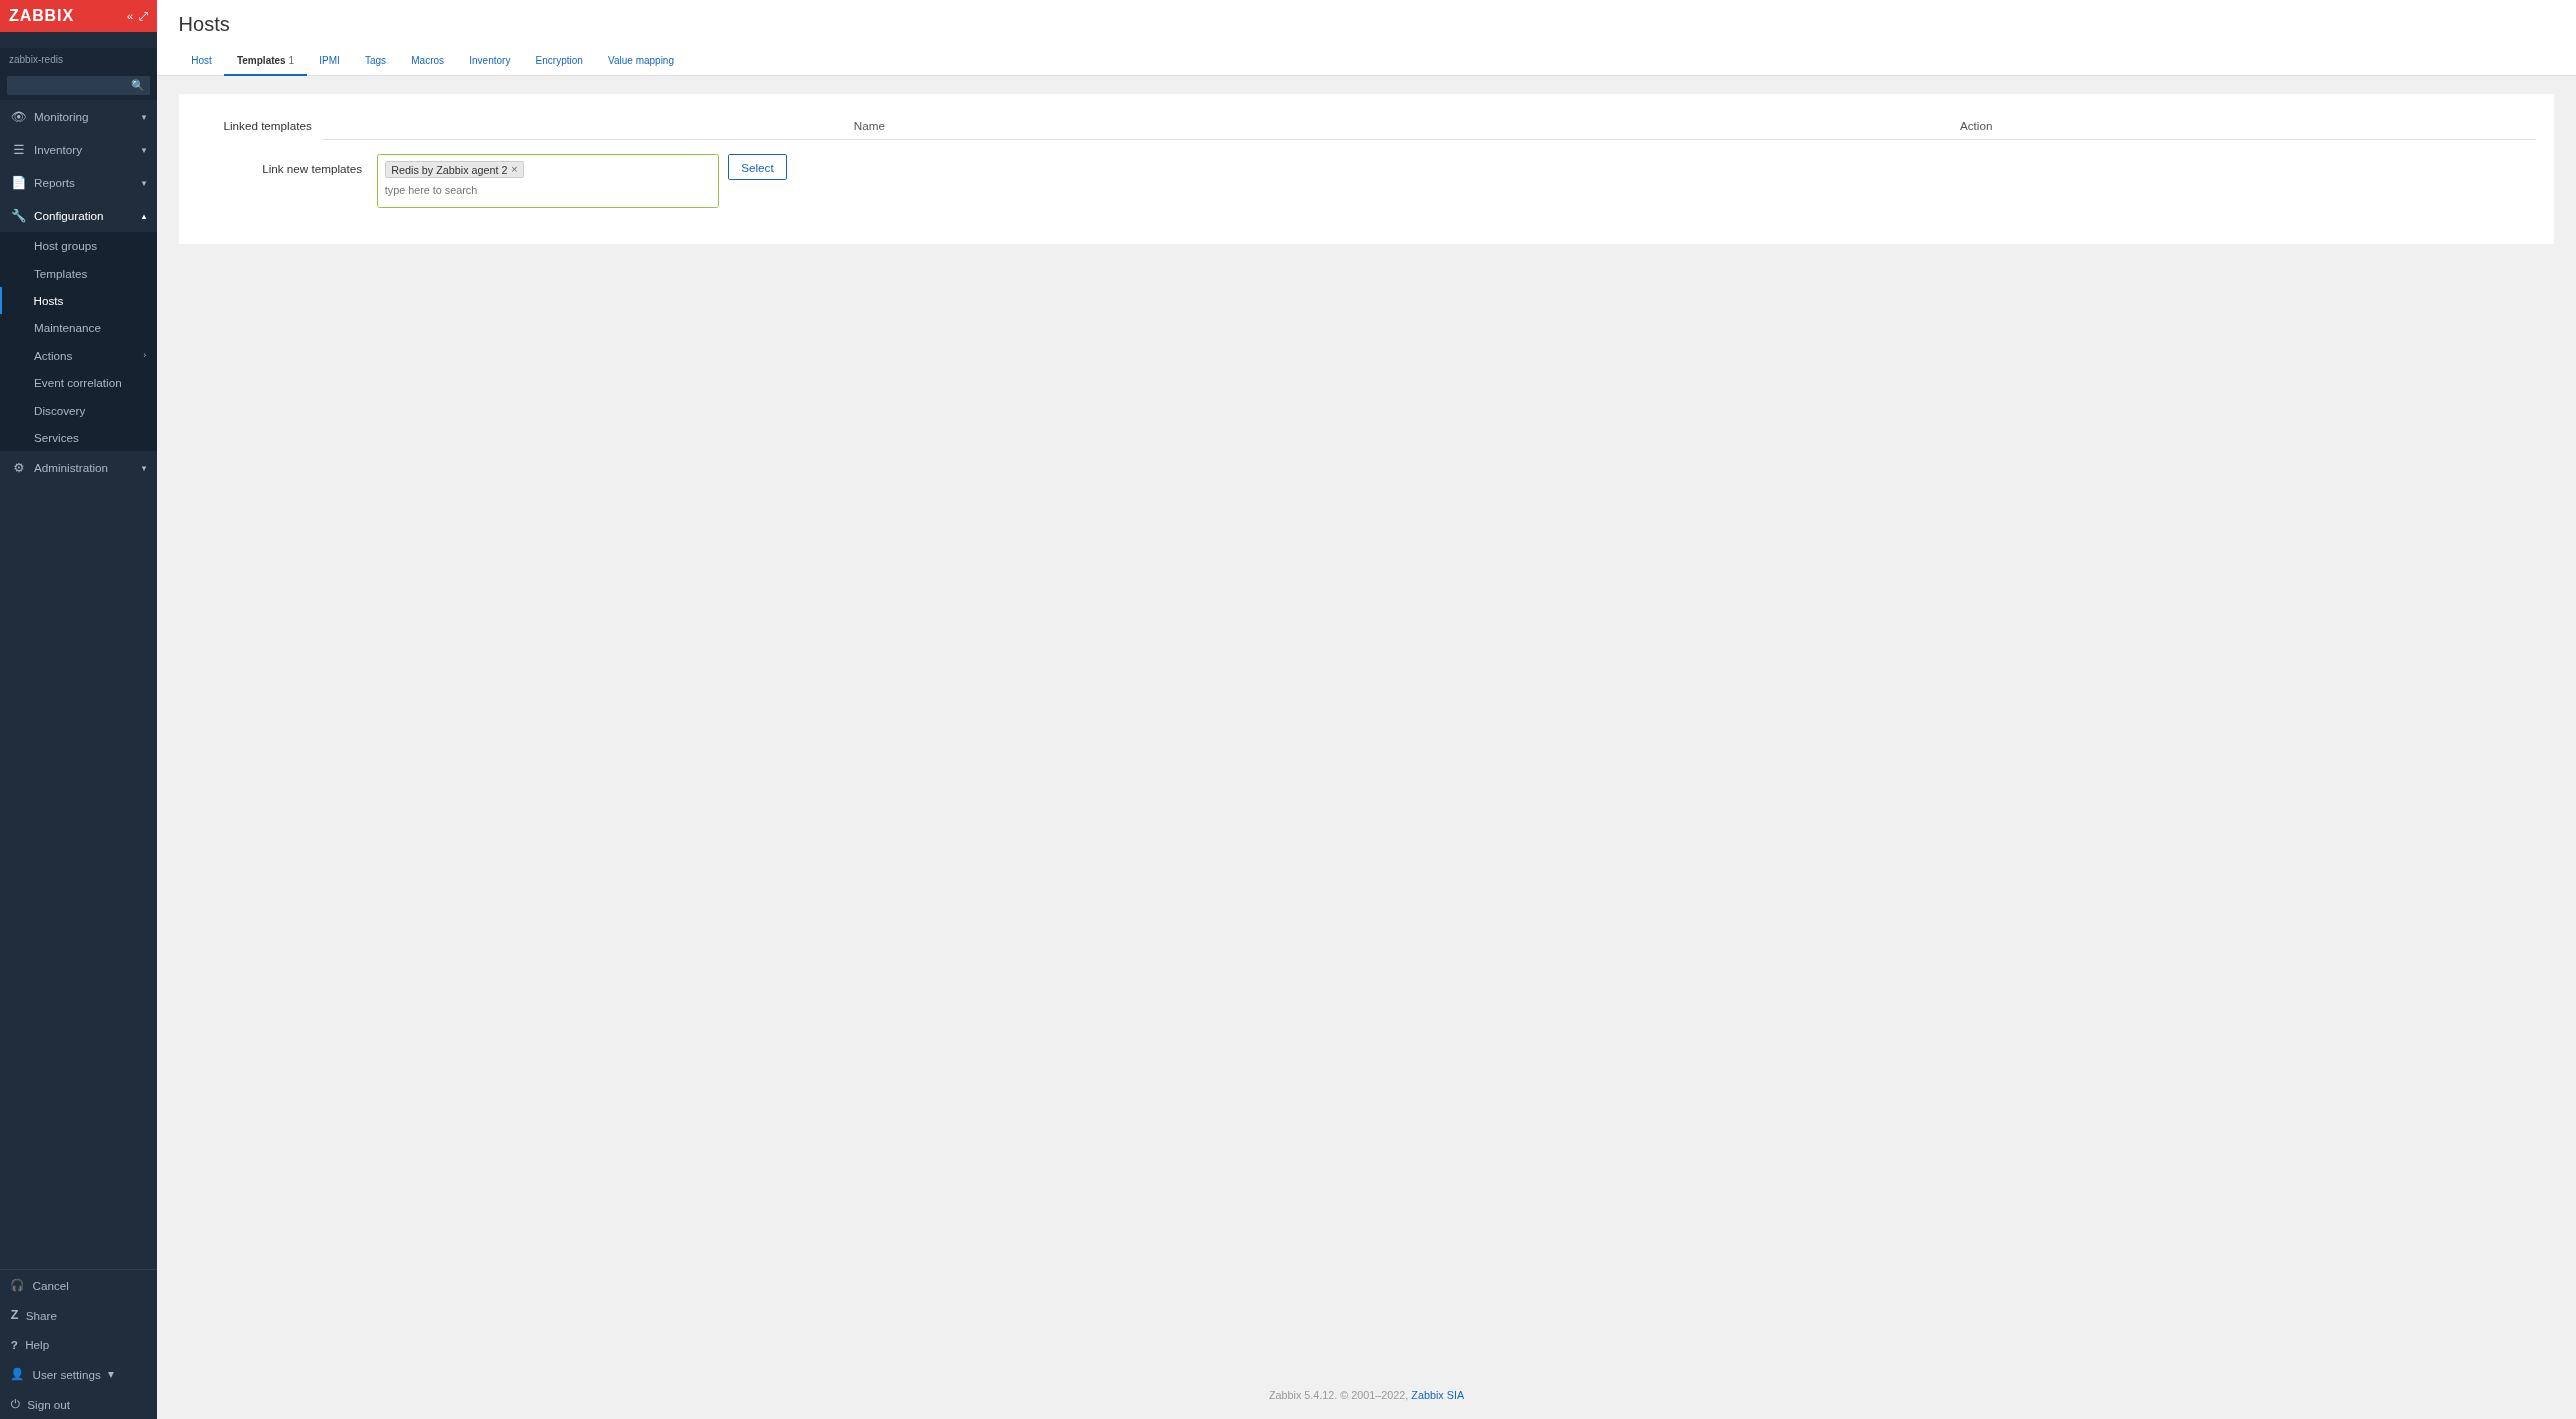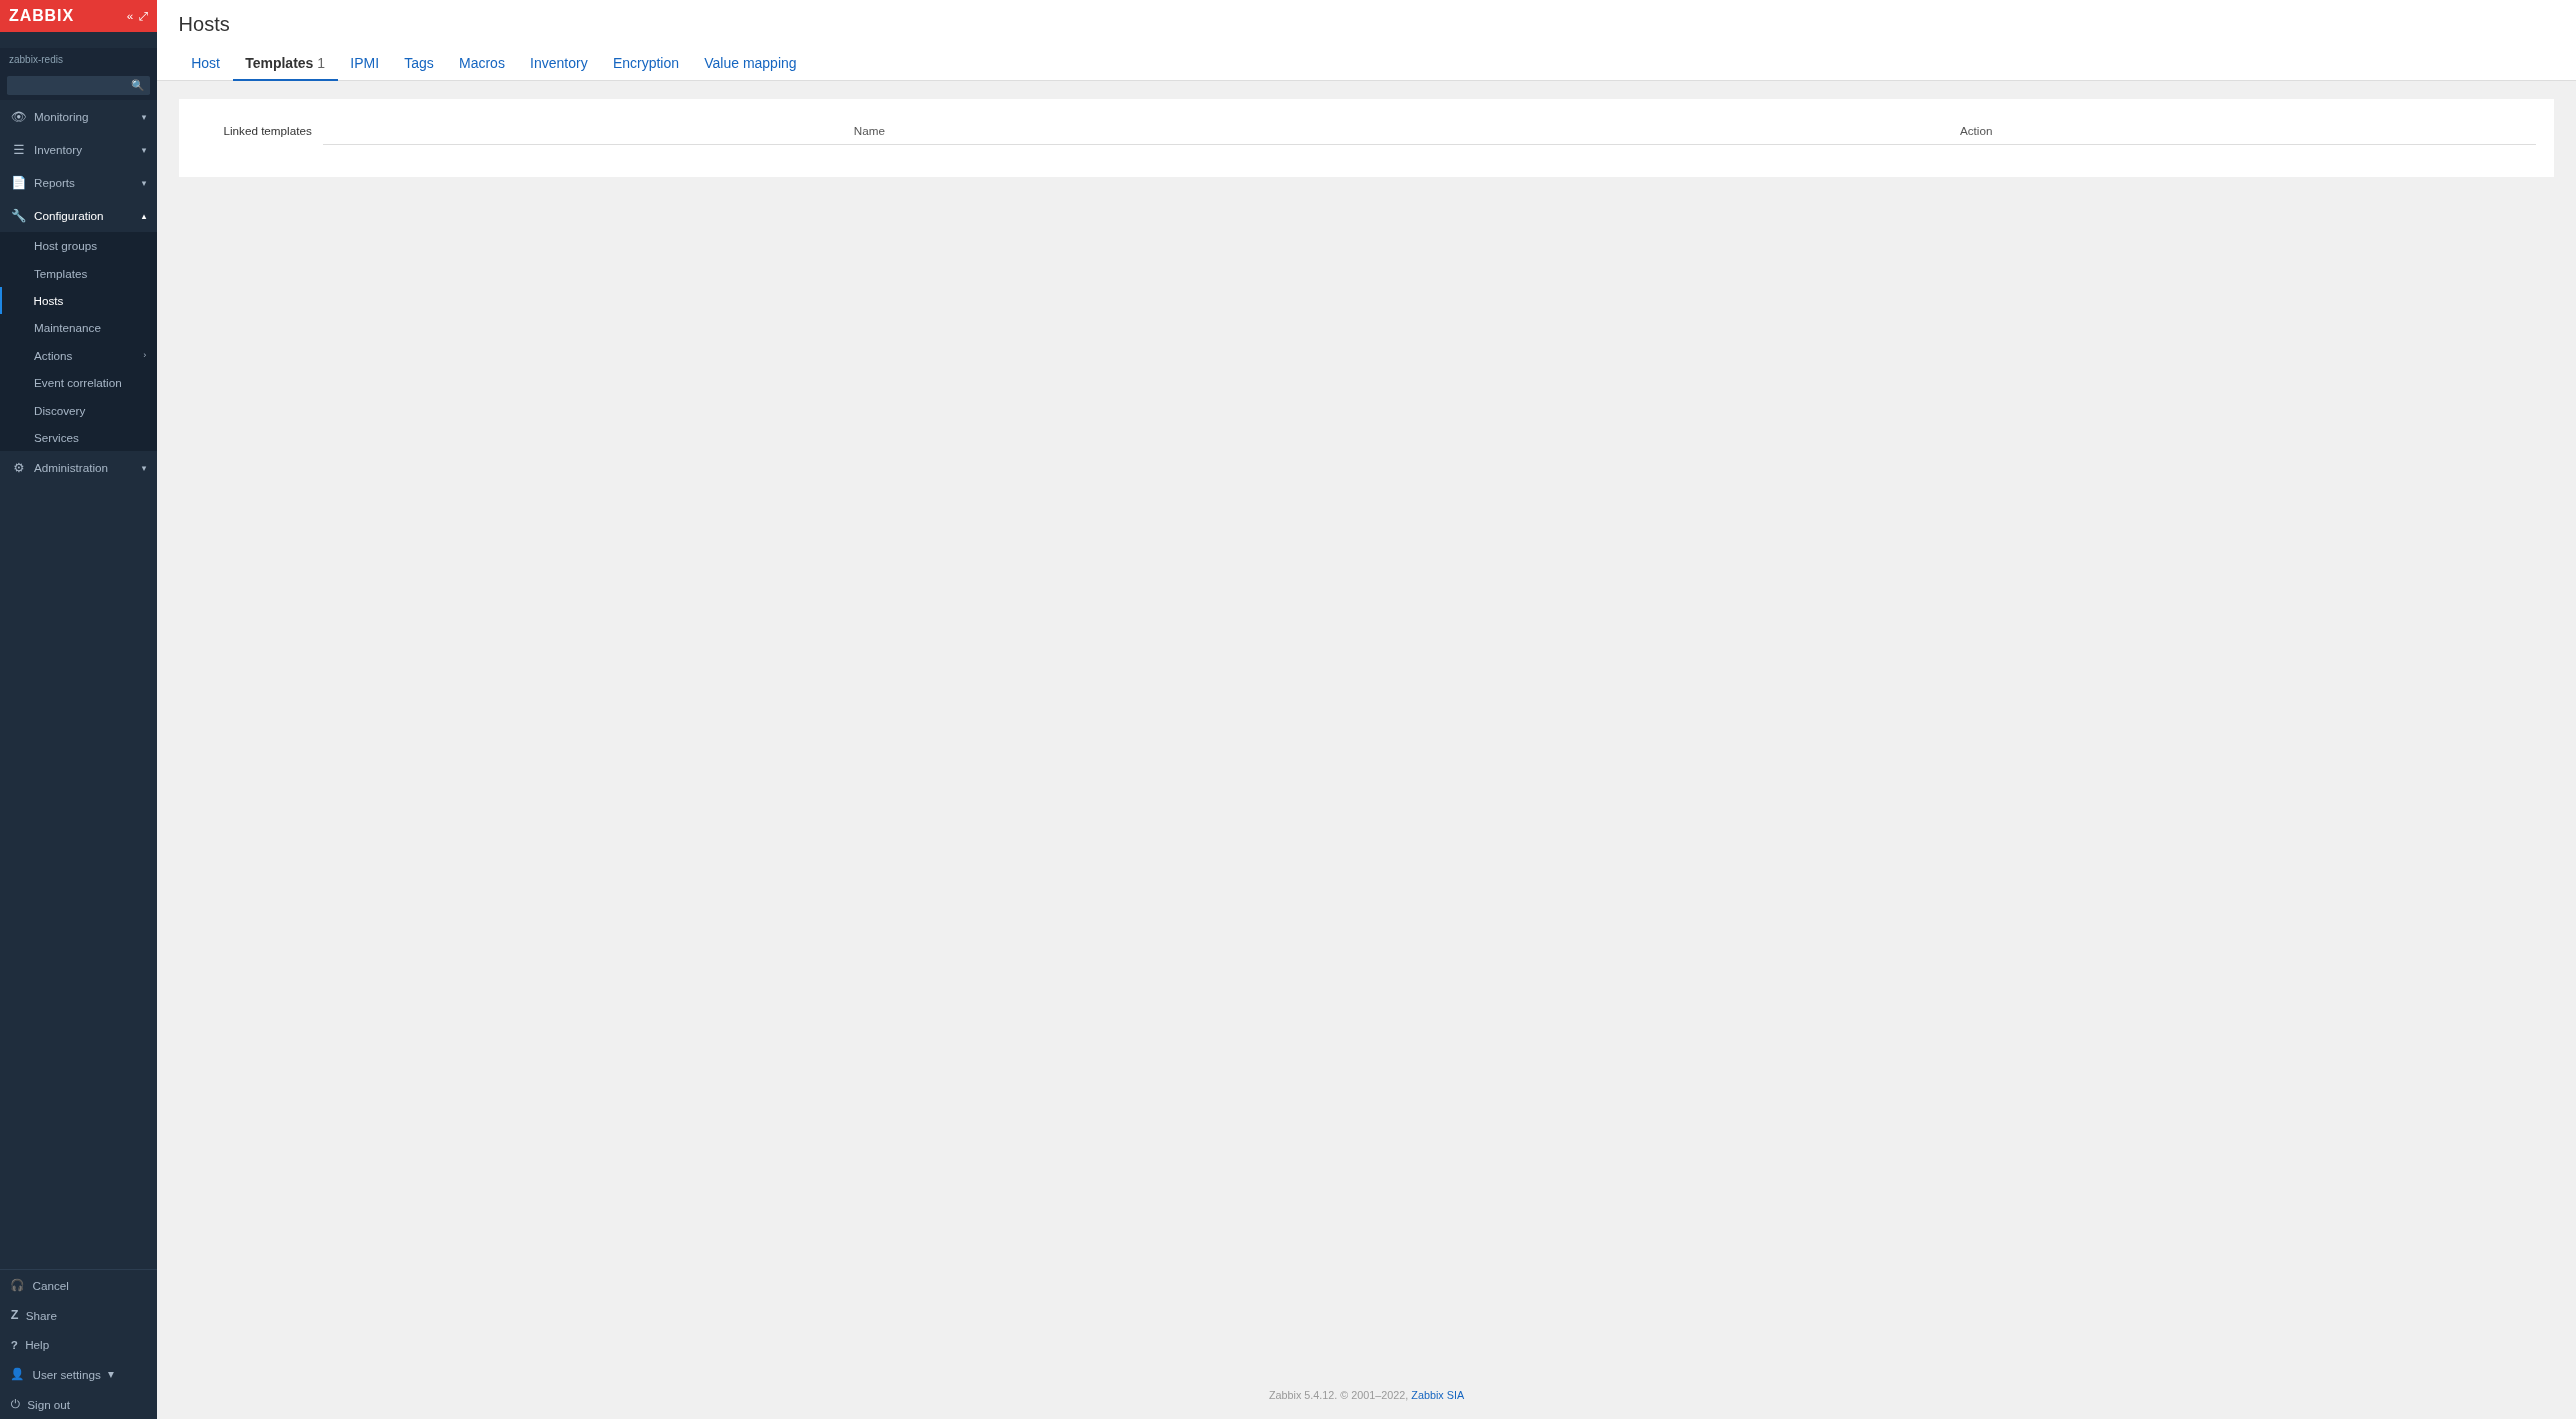--- a/index.html
+++ b/index.html
@@ -176,21 +176,21 @@
     .tabs {
       display: flex;
       gap: 0;
       border-bottom: none;
     }
 
     .tab {
       padding: 7.2px 12.6px;
       cursor: pointer;
       color: #1565c0;
-      font-size: 14px;
+      font-size: 10px;
       border-bottom: 2.7px solid transparent;
       text-decoration: none;
       margin-bottom: -0.9px;
     }
 
     .tab.active {
       color: #333;
       border-bottom: 2.7px solid #1565c0;
       font-weight: bold;
     }
@@ -492,20 +492,35 @@
       <table class="linked-templates-table">
         <thead>
           <tr>
             <td style="width:126px; padding: 7.2px 10.8px 7.2px 0; text-align:right; color:#333; vertical-align:top; font-size:11.7px;">Linked templates</td>
             <th>Name</th>
             <th>Action</th>
           </tr>
         </thead>
       </table>
 
+      <div class="link-new-row">
+        <div class="link-new-label">Link new templates</div>
+        <div class="link-new-input-area">
+          <div class="template-input-box">
+            <div class="template-tags-row">
+              <div class="template-tag">
+                <span>Redis by Zabbix agent 2</span>
+                <span class="template-tag-remove">×</span>
+              </div>
+            </div>
+            <input type="text" class="template-search-input" placeholder="type here to search" style="">
+          </div>
+          <button class="btn-select">Select</button>
+        </div>
+      </div>
 
 
     </div>
   </div>
 
   <div class="footer">
     <span>Zabbix 5.4.12. © 2001–2022,</span>
     <a href="#">Zabbix SIA</a>
   </div>
 

